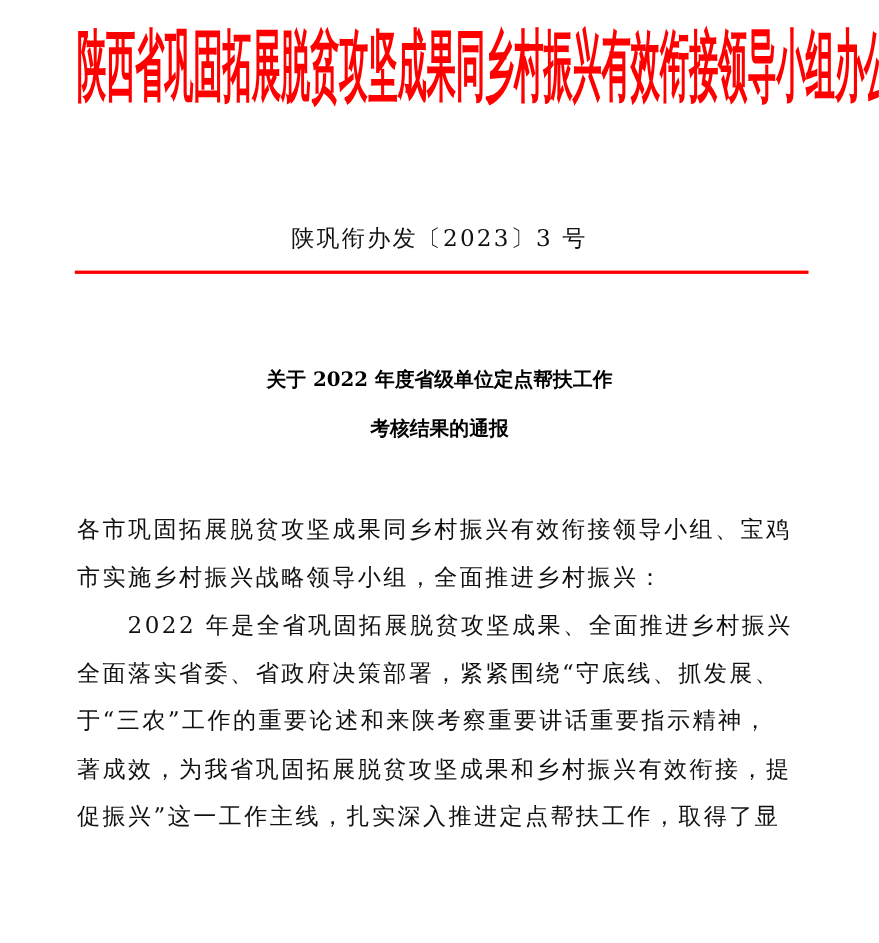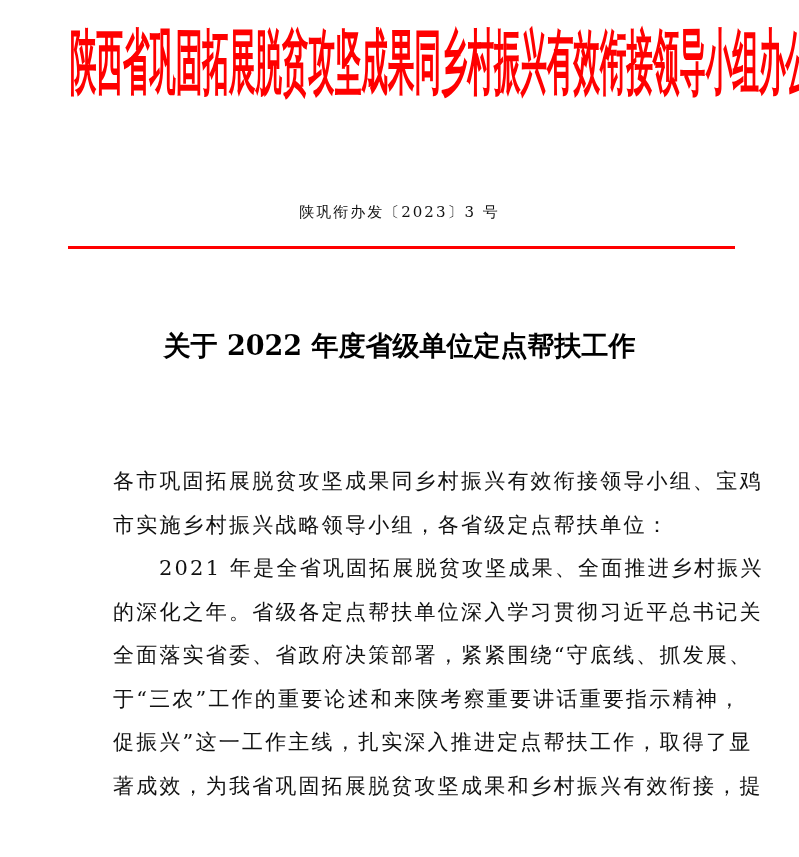--- a/index.html
+++ b/index.html
@@ -36,83 +36,82 @@
       transform: scaleY(2.65);
       font-weight: bold;
     }
     .doc-number {
       position: absolute;
       left: 0;
       width: 799px;
       top: 203px;
       text-align: center;
       font-family: "DejaVu Serif", serif;
-      font-size: 15px;
+      font-size: 21px;
       letter-spacing: 2px;
       color: #111111;
     }
     .red-rule {
       position: absolute;
       left: 68px;
       top: 246px;
       width: 667px;
       height: 3px;
       background: #ff0000;
     }
     .title {
       position: absolute;
       left: 0;
       width: 799px;
       top: 324px;
       text-align: center;
       font-family: "DejaVu Serif", serif;
       font-weight: bold;
-      font-size: 27px;
+      font-size: 18px;
       line-height: 44px;
       color: #000000;
     }
     .body-text {
       position: absolute;
       left: 70px;
       top: 460px;
       width: 672px;
       font-family: "DejaVu Serif", serif;
       font-size: 21px;
       color: #111111;
     }
     .line {
       height: 43.5px;
       line-height: 43.5px;
       white-space: nowrap;
       letter-spacing: 2.2px;
-      margin-left: 43px;
     }
     .indent {
       padding-left: 46px;
     }
   </style>
 </head>
 <body>
 
 <div class="page">
 
   <div class="red-header">陕西省巩固拓展脱贫攻坚成果同乡村振兴有效衔接领导小组办公室文件</div>
 
   <div class="doc-number">陕巩衔办发〔2023〕3 号</div>
 
   <div class="red-rule"></div>
 
   <div class="title">
     <div>关于 2022 年度省级单位定点帮扶工作</div>
+    <div>考核结果的通报</div>
   </div>
 
   <div class="body-text">
     <div class="line">各市巩固拓展脱贫攻坚成果同乡村振兴有效衔接领导小组、宝鸡</div>
-    <div class="line">市实施乡村振兴战略领导小组，各省级定点帮扶单位：</div>
-    <div class="line indent">2021 年是全省巩固拓展脱贫攻坚成果、全面推进乡村振兴</div>
-    <div class="line">的深化之年。省级各定点帮扶单位深入学习贯彻习近平总书记关</div>
+    <div class="line">市实施乡村振兴战略领导小组，全面推进乡村振兴：</div>
+    <div class="line indent">2022 年是全省巩固拓展脱贫攻坚成果、全面推进乡村振兴</div>
     <div class="line">全面落实省委、省政府决策部署，紧紧围绕“守底线、抓发展、</div>
     <div class="line">于“三农”工作的重要论述和来陕考察重要讲话重要指示精神，</div>
+    <div class="line">著成效，为我省巩固拓展脱贫攻坚成果和乡村振兴有效衔接，提</div>
     <div class="line">促振兴”这一工作主线，扎实深入推进定点帮扶工作，取得了显</div>
-    <div class="line">著成效，为我省巩固拓展脱贫攻坚成果和乡村振兴有效衔接，提</div>
   </div>
 
 </div>
 
 </body></html>

